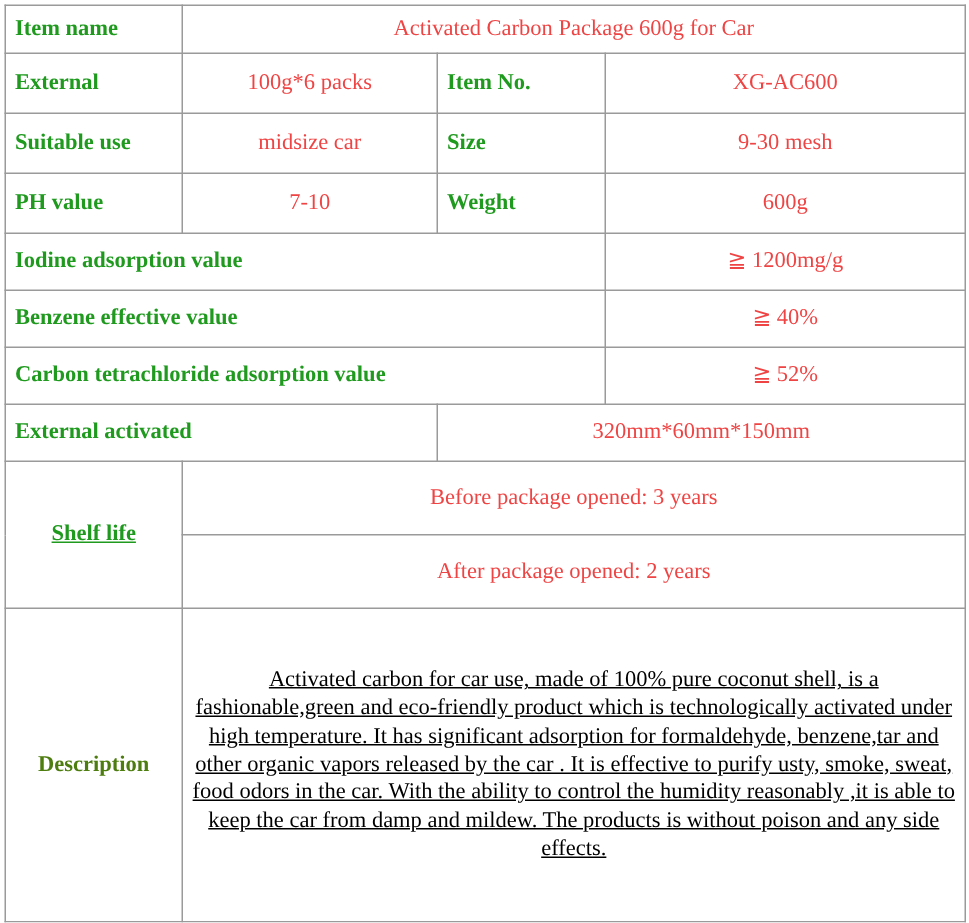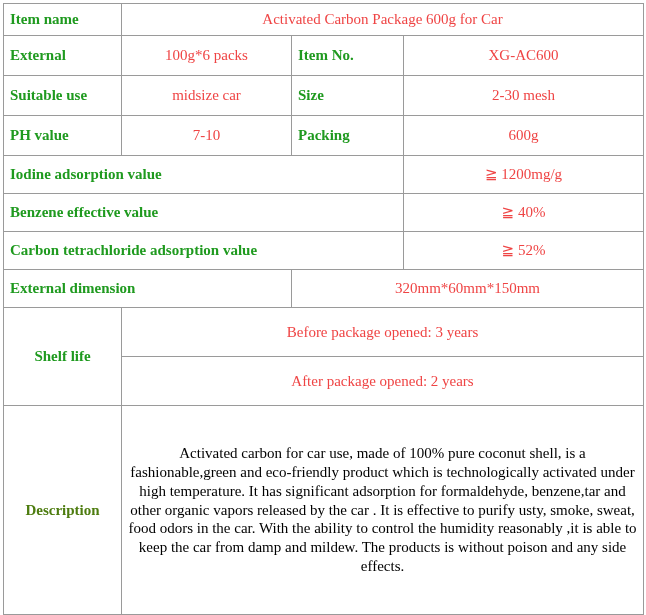--- a/index.html
+++ b/index.html
@@ -38,26 +38,28 @@
   }
   .title-cell {
     text-align: center;
     font-size: 16px;
   }
   .desc-cell {
     text-align: center;
     font-size: 15px;
     line-height: 1.5;
     padding: 6px 10px;
+    text-decoration: underline;
   }
   .shelf-label {
     color: #1f9a1f;
     font-weight: bold;
     text-align: center;
     vertical-align: middle;
+    text-decoration: underline;
   }
   .desc-label {
     color: #4d7c0f;
     font-weight: bold;
     text-align: center;
     vertical-align: middle;
     font-size: 15px;
   }
   .row-h-1 { height: 32px; }
   .row-h-2 { height: 40px; }
@@ -81,42 +83,42 @@
     <tr class="row-h-2">
       <td class="label">External</td>
       <td class="value">100g*6 packs</td>
       <td class="label">Item No.</td>
       <td class="value">XG-AC600</td>
     </tr>
     <tr class="row-h-2">
       <td class="label">Suitable use</td>
       <td class="value">midsize car</td>
       <td class="label">Size</td>
-      <td class="value">2-30 mesh</td>
+      <td class="value">9-30 mesh</td>
     </tr>
     <tr class="row-h-2">
       <td class="label">PH value</td>
       <td class="value">7-10</td>
-      <td class="label">Packing</td>
+      <td class="label">Weight</td>
       <td class="value">600g</td>
     </tr>
     <tr class="row-h-3">
       <td class="label" colspan="3">Iodine adsorption value</td>
       <td class="value">≧ 1200mg/g</td>
     </tr>
     <tr class="row-h-3">
       <td class="label" colspan="3">Benzene effective value</td>
       <td class="value">≧ 40%</td>
     </tr>
     <tr class="row-h-3">
       <td class="label" colspan="3">Carbon tetrachloride adsorption value</td>
       <td class="value">≧ 52%</td>
     </tr>
     <tr class="row-h-3">
-      <td class="label" colspan="2">External dimension</td>
+      <td class="label" colspan="2">External activated</td>
       <td class="value" colspan="2">320mm*60mm*150mm</td>
     </tr>
     <tr>
       <td class="shelf-label" rowspan="2" style="height:80px">Shelf life</td>
       <td class="value" colspan="3" style="height:40px">Before package opened: 3 years</td>
     </tr>
     <tr>
       <td class="value" colspan="3" style="height:40px">After package opened: 2 years</td>
     </tr>
     <tr>

